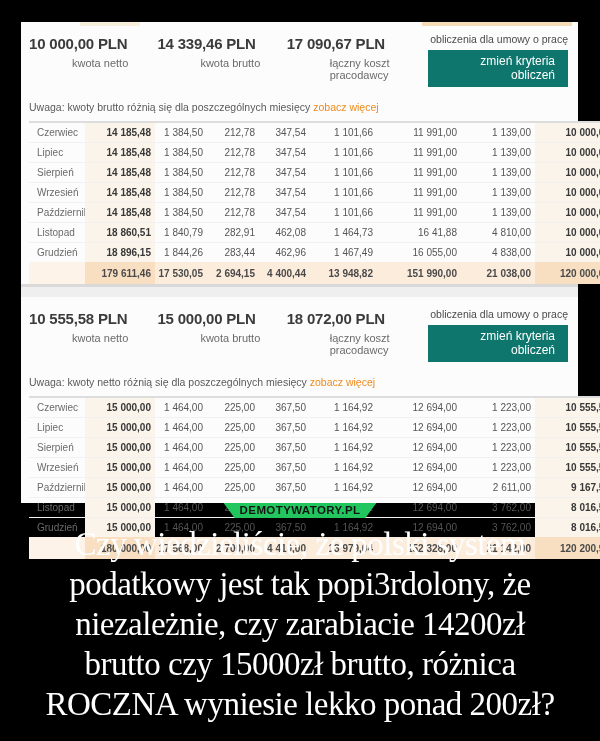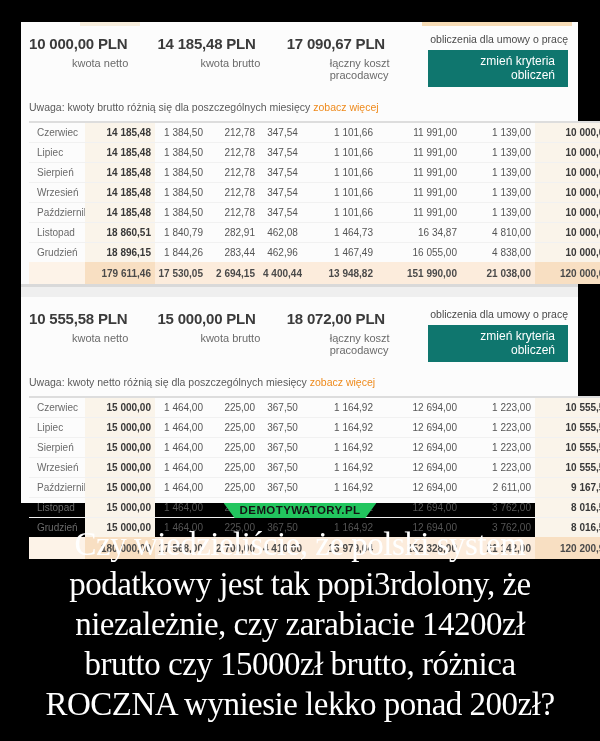--- a/index.html
+++ b/index.html
@@ -24,21 +24,21 @@
   .note .link{color:#ee8a1c;cursor:pointer;}
   .tbl-wrap{margin:8px 8px 0 8px;}
   table.tbl{width:100%;border-collapse:collapse;table-layout:fixed;font-size:10px;
             border-top:2px solid #ddd;}
   table.tbl td{height:19px;padding:0 4px 0 0;text-align:right;color:#555;
                overflow:hidden;white-space:nowrap;}
   table.tbl td:nth-child(1){width:44px;text-align:left;padding-left:8px;color:#6a6a6a;}
   table.tbl td:nth-child(2){width:66px;}
   table.tbl td:nth-child(3){width:48px;}
   table.tbl td:nth-child(4){width:48px;}
-  table.tbl td:nth-child(5){width:47px;text-align:center;}
+  table.tbl td:nth-child(5){width:47px;}
   table.tbl td:nth-child(6){width:63px;}
   table.tbl td:nth-child(7){width:80px;}
   table.tbl td:nth-child(8){width:70px;}
   table.tbl td:nth-child(9){width:75px;}
   table.tbl td:nth-child(2),table.tbl td:nth-child(9){
       font-weight:bold;color:#383838;background:#faf4ea;}
   table.tbl tr.data-row + tr.data-row td{border-top:1px solid #f1f1f1;}
   table.tbl tr.total-row td{background:#fcecdc;font-weight:bold;color:#4a4a4a;height:22px;}
   table.tbl tr.total-row td:nth-child(2),table.tbl tr.total-row td:nth-child(9){background:#f8dfc2;}
   table.tbl tr.total-row td:nth-child(1){background:#fdf3e8;}
@@ -59,21 +59,21 @@
     <div class="top-strip left"></div>
     <div class="top-strip right"></div>
 
     <div class="section">
       <div class="sec-header">
         <div class="stat stat1">
           <div class="stat-value">10 000,00 PLN</div>
           <div class="stat-label">kwota netto</div>
         </div>
         <div class="stat stat2">
-          <div class="stat-value">14 185,48 PLN</div>
+          <div class="stat-value">14 339,46 PLN</div>
           <div class="stat-label">kwota brutto</div>
         </div>
         <div class="stat stat3">
           <div class="stat-value">17 090,67 PLN</div>
           <div class="stat-label">łączny koszt pracodawcy</div>
         </div>
         <div class="calc">
           <div class="calc-label">obliczenia dla umowy o pracę</div>
           <div class="btn">zmień kryteria obliczeń</div>
         </div>
@@ -140,21 +140,21 @@
                 <td>1 139,00</td>
                 <td>10 000,00</td>
               </tr>
               <tr class="data-row">
                 <td>Listopad</td>
                 <td>18 860,51</td>
                 <td>1 840,79</td>
                 <td>282,91</td>
                 <td>462,08</td>
                 <td>1 464,73</td>
-                <td>16 34,87</td>
+                <td>16 41,88</td>
                 <td>4 810,00</td>
                 <td>10 000,00</td>
               </tr>
               <tr class="data-row">
                 <td>Grudzień</td>
                 <td>18 896,15</td>
                 <td>1 844,26</td>
                 <td>283,44</td>
                 <td>462,96</td>
                 <td>1 467,49</td>

